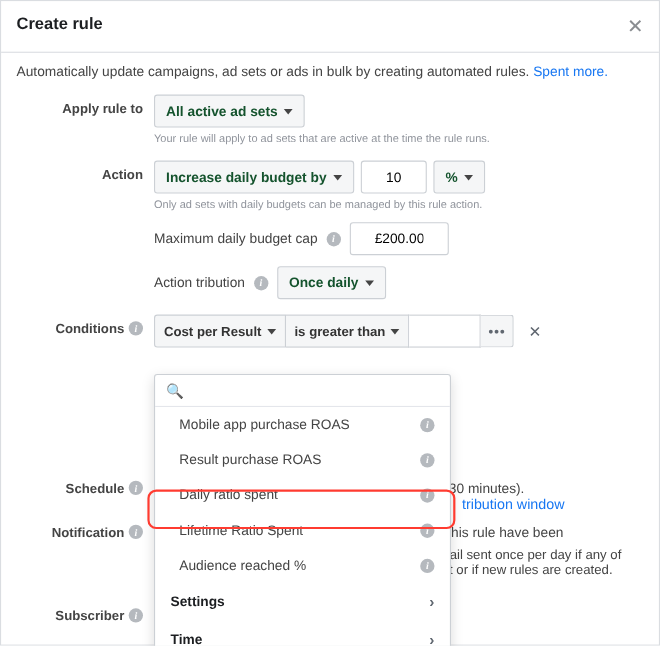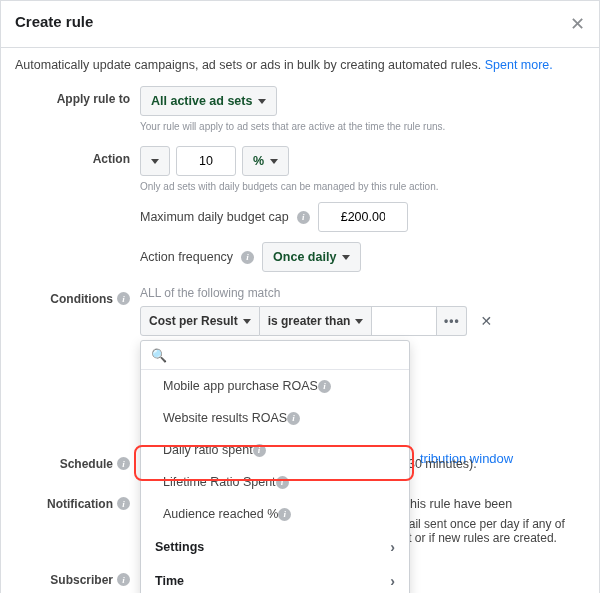--- a/index.html
+++ b/index.html
@@ -131,21 +131,21 @@
   .dd-search {
     display: flex; align-items: center; gap: 6px;
     padding: 6px 10px;
     border-bottom: 1px solid #e4e6eb;
   }
   .dd-search input {
     border: none; outline: none; flex: 1; font-size: 12px;
   }
   .search-icon { color: #90949c; font-size: 13px; }
   .dd-item {
-    display: flex; align-items: center; 
+    display: flex; align-items: center; justify-content: space-between;
     padding: 9px 14px 9px 22px;
     font-size: 12.5px; color: #444;
     cursor: pointer;
   }
   .dd-header {
     display: flex; align-items: center; justify-content: space-between;
     padding: 9px 14px 9px 14px;
     font-size: 12.5px; font-weight: 700; color: #1c1e21;
     cursor: pointer;
   }
@@ -197,56 +197,56 @@
       </div>
     </div>
 
     <div class="section-gap"></div>
 
     <div class="row">
       <div class="label-col">Action</div>
       <div class="content-col">
         <div style="display:flex; gap:6px;">
           <div class="select-box">
+            <span>Increase daily budget by</span>
             <span class="caret"></span>
           </div>
           <input class="input-box" style="width: 60px;" value="10">
           <div class="select-box">
             <span>%</span>
             <span class="caret"></span>
           </div>
         </div>
         <div class="help-text">Only ad sets with daily budgets can be managed by this rule action.</div>
 
         <div class="sub-row">
           <span class="sub-label">Maximum daily budget cap</span>
           <span class="info-icon">i</span>
           <input class="input-box" style="width: 90px;" value="£200.00">
         </div>
 
         <div class="sub-row">
-          <span class="sub-label">Action frequency</span>
+          <span class="sub-label">Action tribution</span>
           <span class="info-icon">i</span>
           <div class="select-box">
             <span>Once daily</span>
             <span class="caret"></span>
           </div>
         </div>
       </div>
     </div>
 
     <div class="section-gap"></div>
 
     <div class="row">
       <div class="label-col">
         <span>Conditions</span>
         <span class="info-icon">i</span>
       </div>
       <div class="content-col">
-        <div class="all-match">ALL of the following match</div>
         <div class="cond-row">
           <div class="cond-select first">
             <span>Cost per Result</span>
             <span class="caret"></span>
           </div>
           <div class="cond-select second">
             <span>is greater than</span>
             <span class="caret"></span>
           </div>
           <input class="cond-input" style="">
@@ -257,21 +257,21 @@
         <div class="dropdown">
           <div class="dd-search">
             <span class="search-icon">🔍</span>
             <input type="text" style="">
           </div>
           <div class="dd-item">
             <span>Mobile app purchase ROAS</span>
             <span class="info-icon">i</span>
           </div>
           <div class="dd-item">
-            <span>Website results ROAS</span>
+            <span>Result purchase ROAS</span>
             <span class="info-icon">i</span>
           </div>
           <div class="dd-item">
             <span>Daily ratio spent</span>
             <span class="info-icon">i</span>
           </div>
           <div class="dd-item">
             <span>Lifetime Ratio Spent</span>
             <span class="info-icon">i</span>
           </div>

